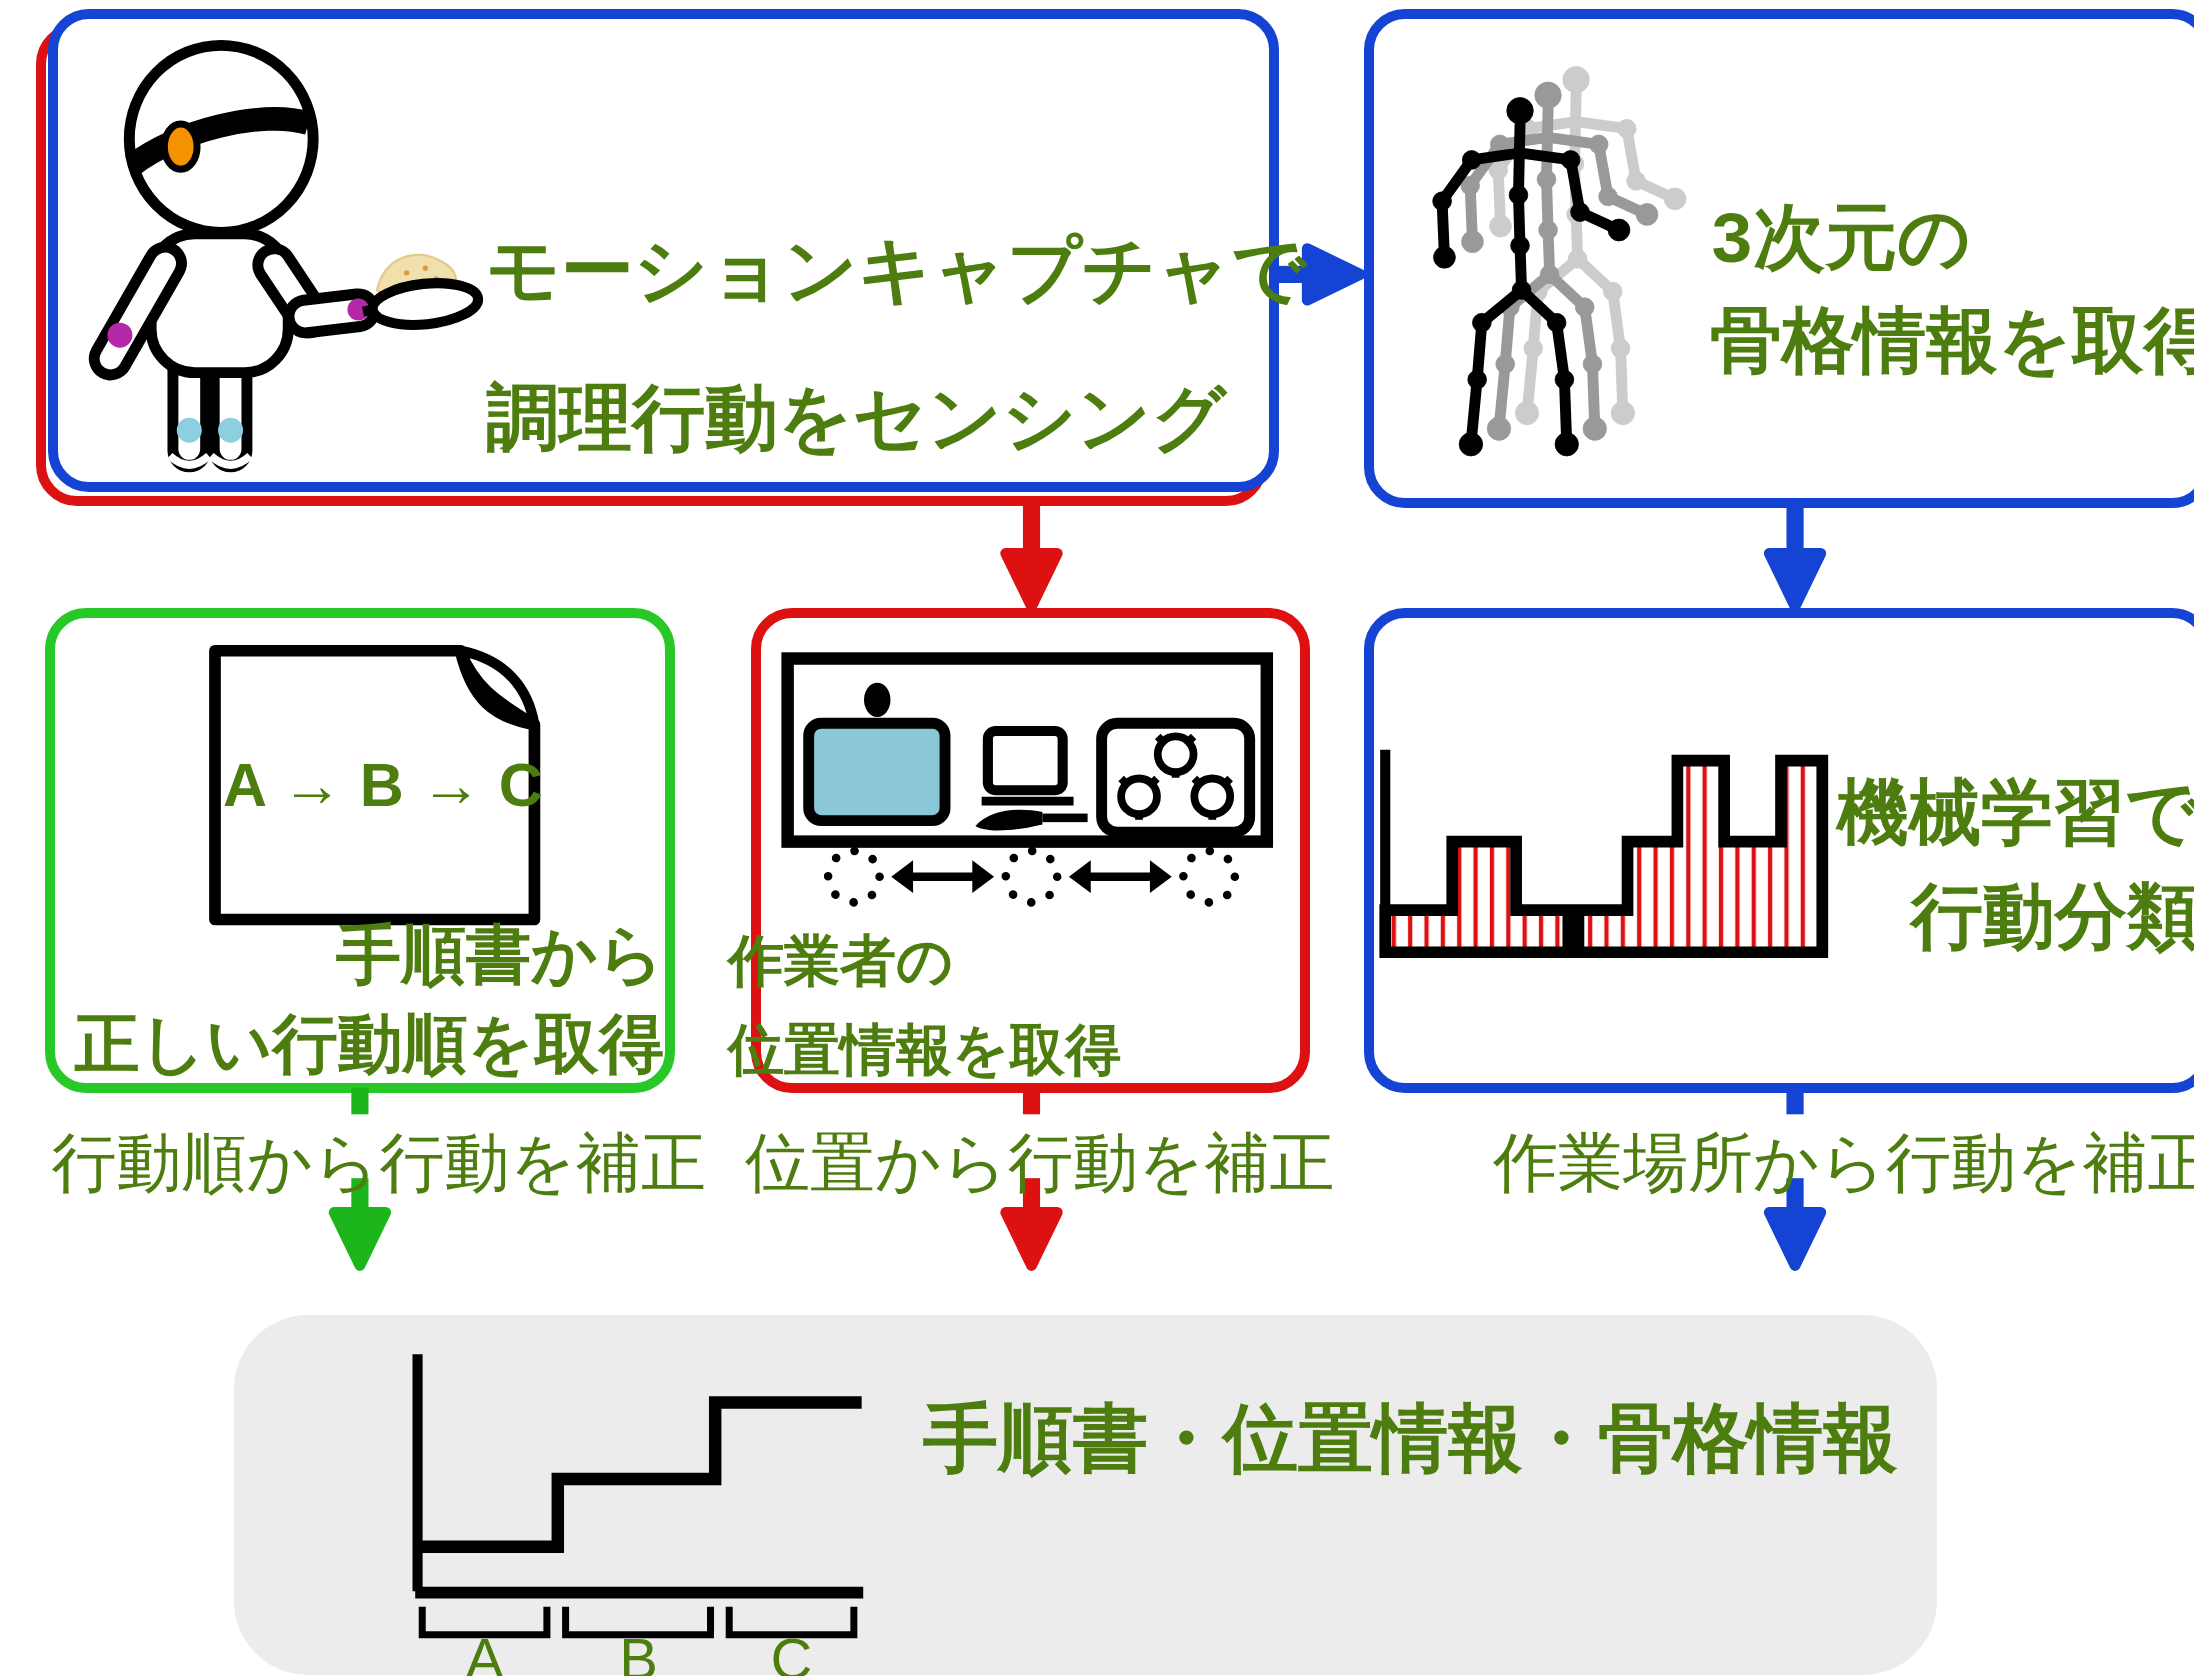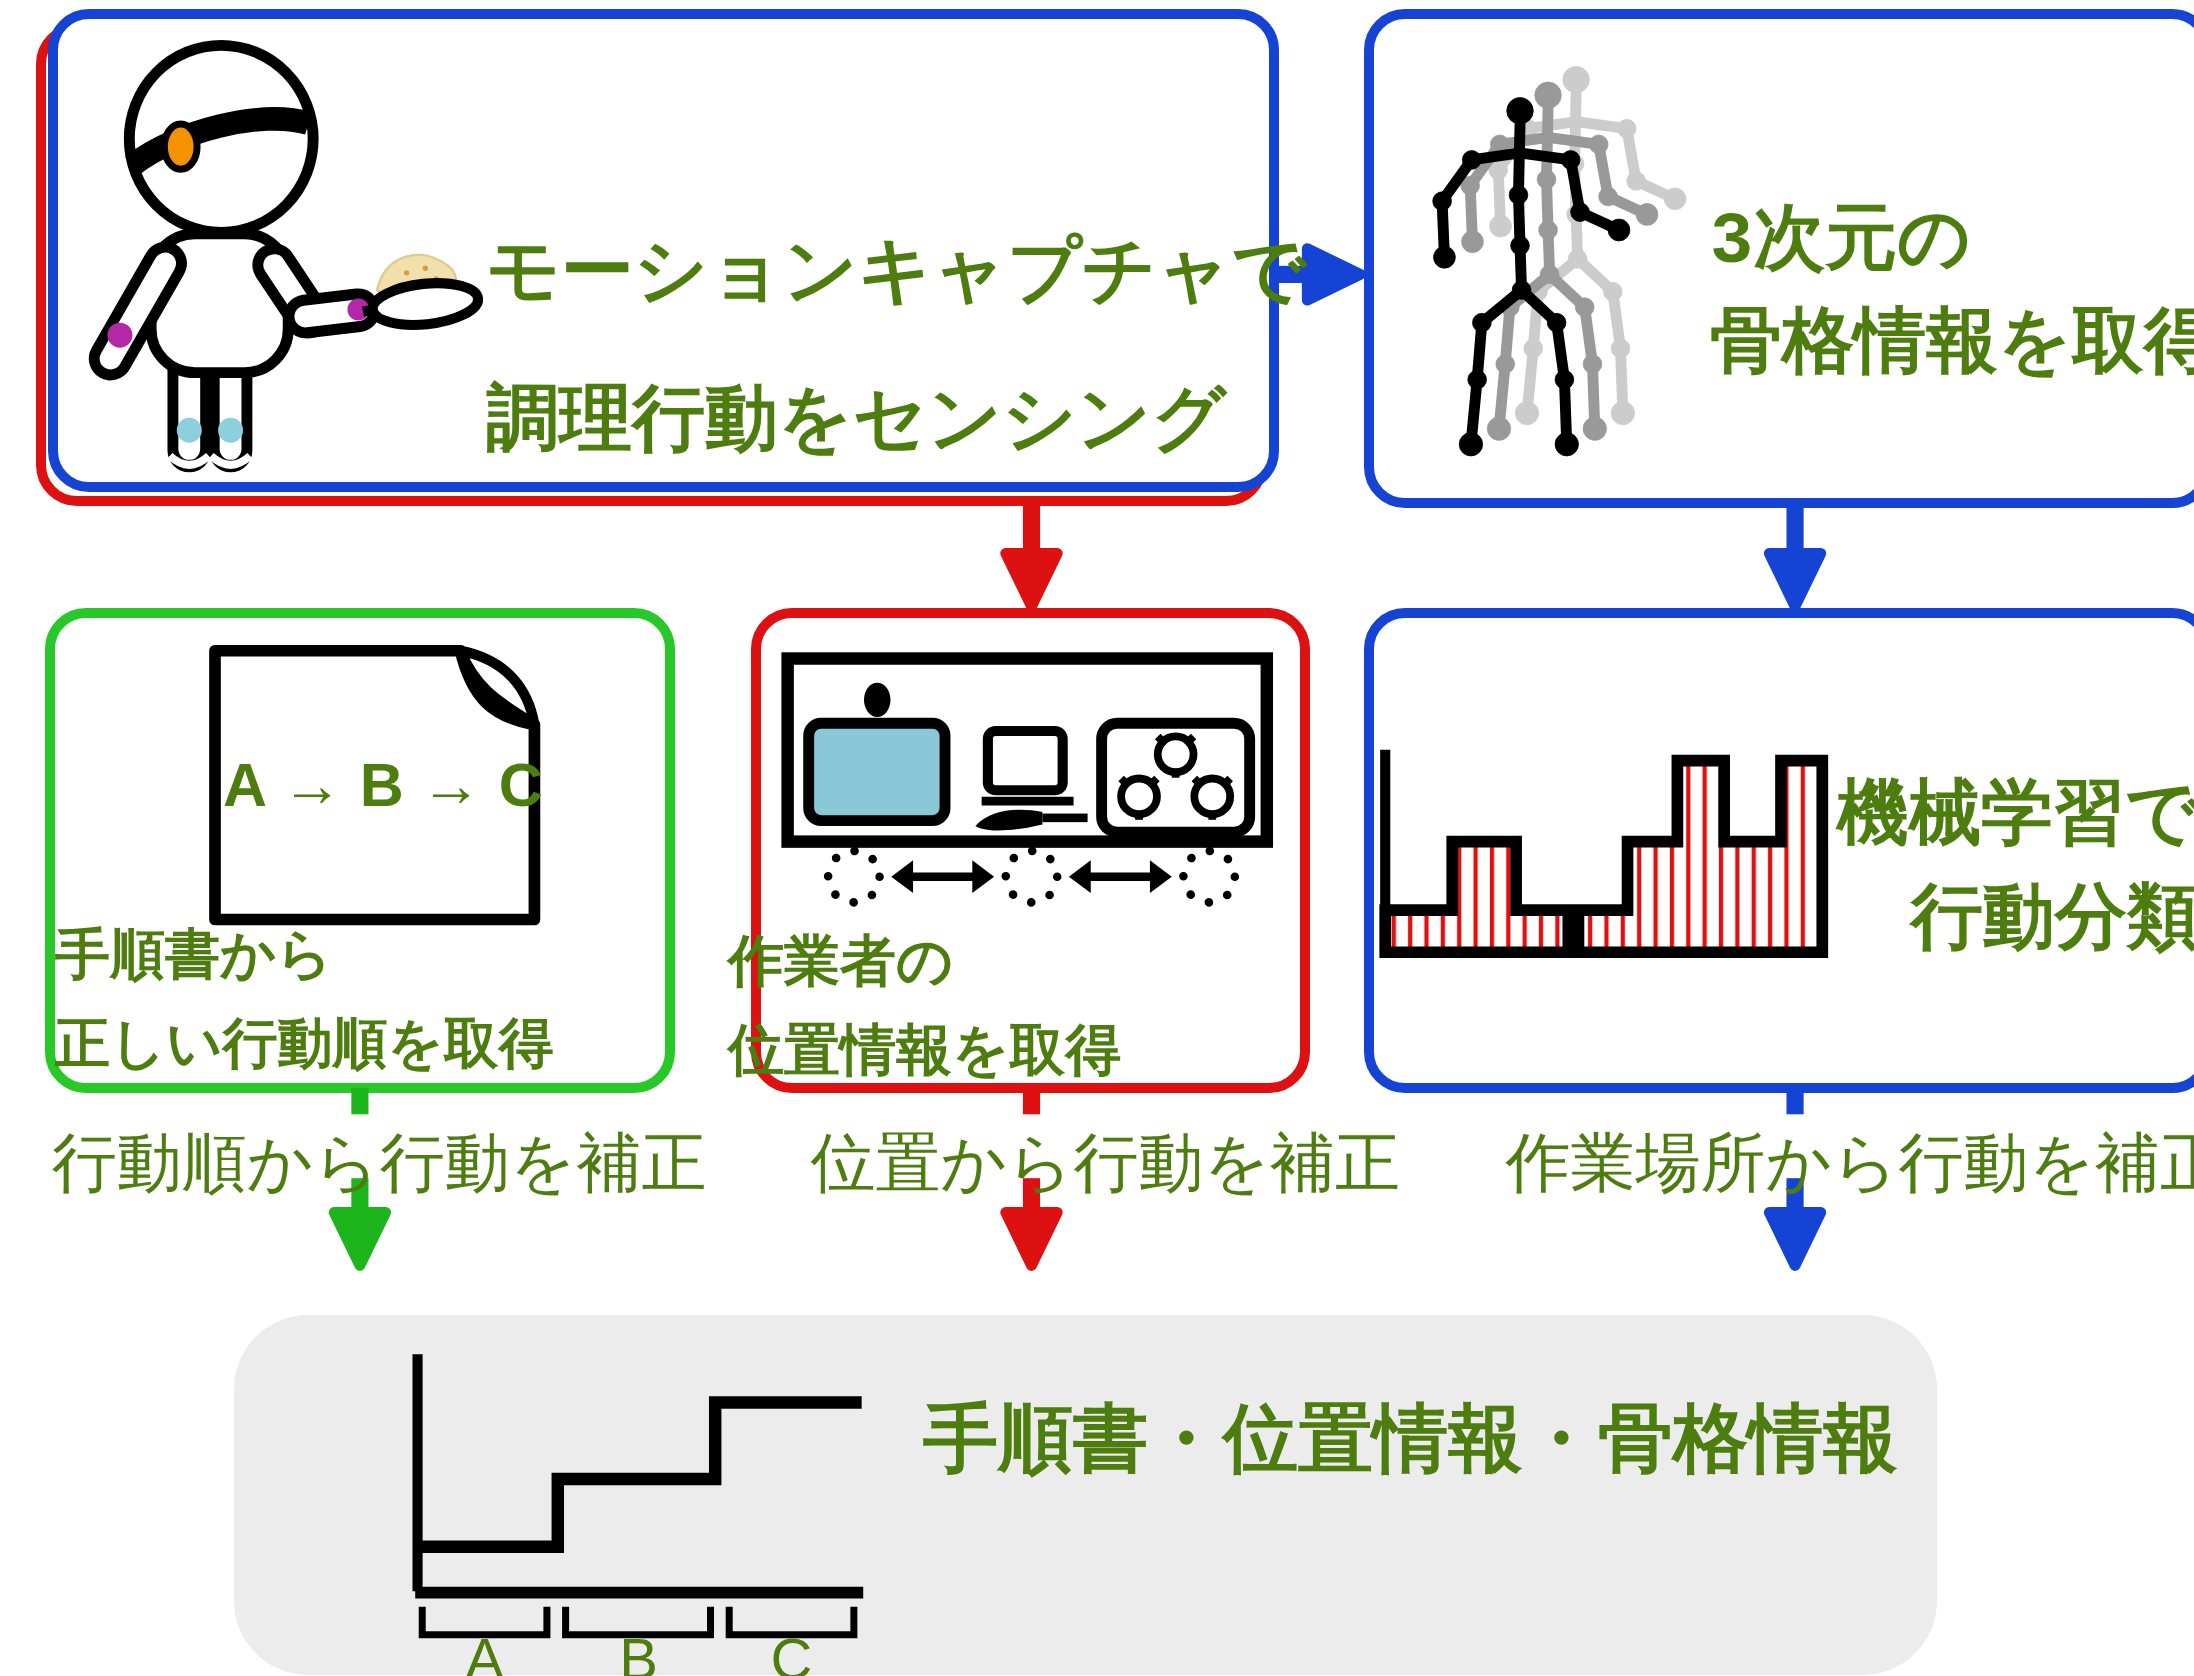--- a/index.html
+++ b/index.html
@@ -14,27 +14,27 @@
   #proc-box    {left:17px;  top:608px; width:630px; height:485px;border-color:var(--green_border);}
   #pos-box     {left:723px; top:608px; width:559px; height:485px;border-color:var(--red);}
   #ml-box      {left:1336px;top:608px; width:849px;height:485px;border-color:var(--blue);}
   #fusion-box  {left:206px; top:1315px;width:1703px;height:360px;border:none;background:var(--graybox);border-radius:74px;}
   svg.gfx{position:absolute;left:0;top:0;width:2194px;height:1677px;pointer-events:none;}
 
   .t{position:absolute;font-weight:700;white-space:nowrap;}
   .t .line{display:block;}
   #capture-title {left:458px; top:196px; font-size:73px; line-height:148px;}
   #skeleton-title{left:1682px;top:192px; font-size:72px; line-height:103px;font-family:Liberation Mono, monospace;}
-  #proc-title    {left:27px;  top:910px;width:609px;text-align:left;font-size:55px;line-height:89px;}
+  #proc-title    {left:27px;  top:910px;width:609px;text-align:right;font-size:65px;line-height:89px;}
   #pos-title     {left:700px; top:916px;width:539px;font-size:56px;line-height:89px;}
   #ml-title      {left:1809px;top:760px; font-size:72px; line-height:104px;text-align:right;}
   #fusion-title  {left:895px;top:1393px;font-size:75px; line-height:90px;}
   #doc-text      {left:195px; top:750px; width:305px;text-align:right;font-size:61px;font-weight:700;position:absolute;white-space:nowrap;}
 
-  .caption{position:absolute;top:1119px;font-size:65px;font-weight:500;text-align:right;white-space:nowrap;}
+  .caption{position:absolute;top:1119px;font-size:65px;font-weight:500;text-align:left;white-space:nowrap;}
   #caption-order   {left:23.4px;  width:655px;}
   #caption-position{left:717px; width:655px;}
   #caption-place   {left:1465px;width:732px;}
 
   .abc{position:absolute;width:47px;text-align:center;font-size:58px;font-weight:400;top:1625px;}
   #lbl-a{left:433px;} #lbl-b{left:587px;} #lbl-c{left:740px;}
 
   
   .arr-red  {fill:var(--red);  stroke:var(--red);  stroke-width:14;stroke-linejoin:round;}
   .arr-blue {fill:var(--blue); stroke:var(--blue); stroke-width:14;stroke-linejoin:round;}

